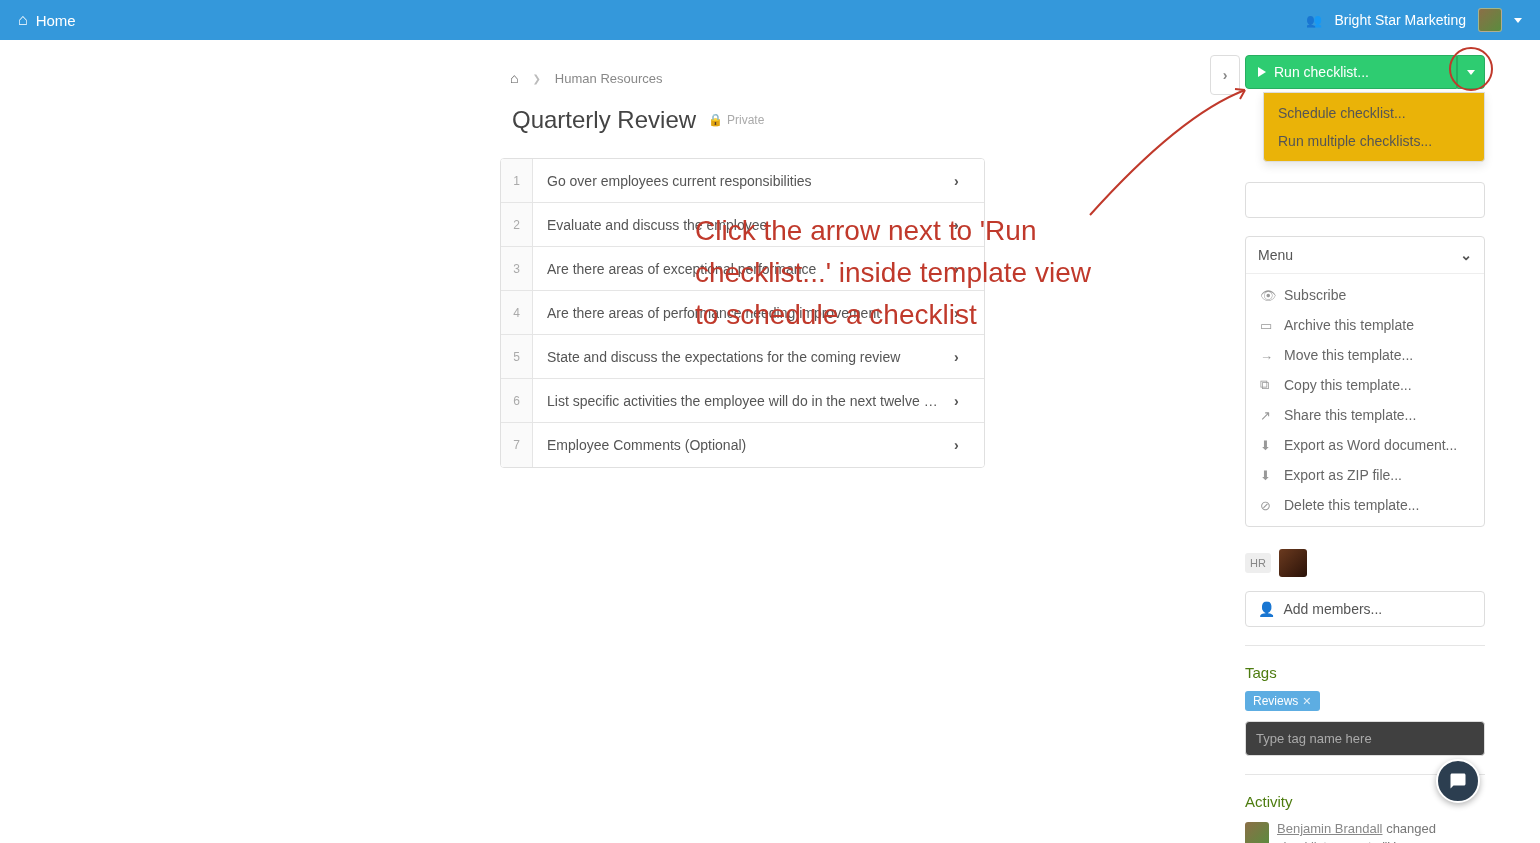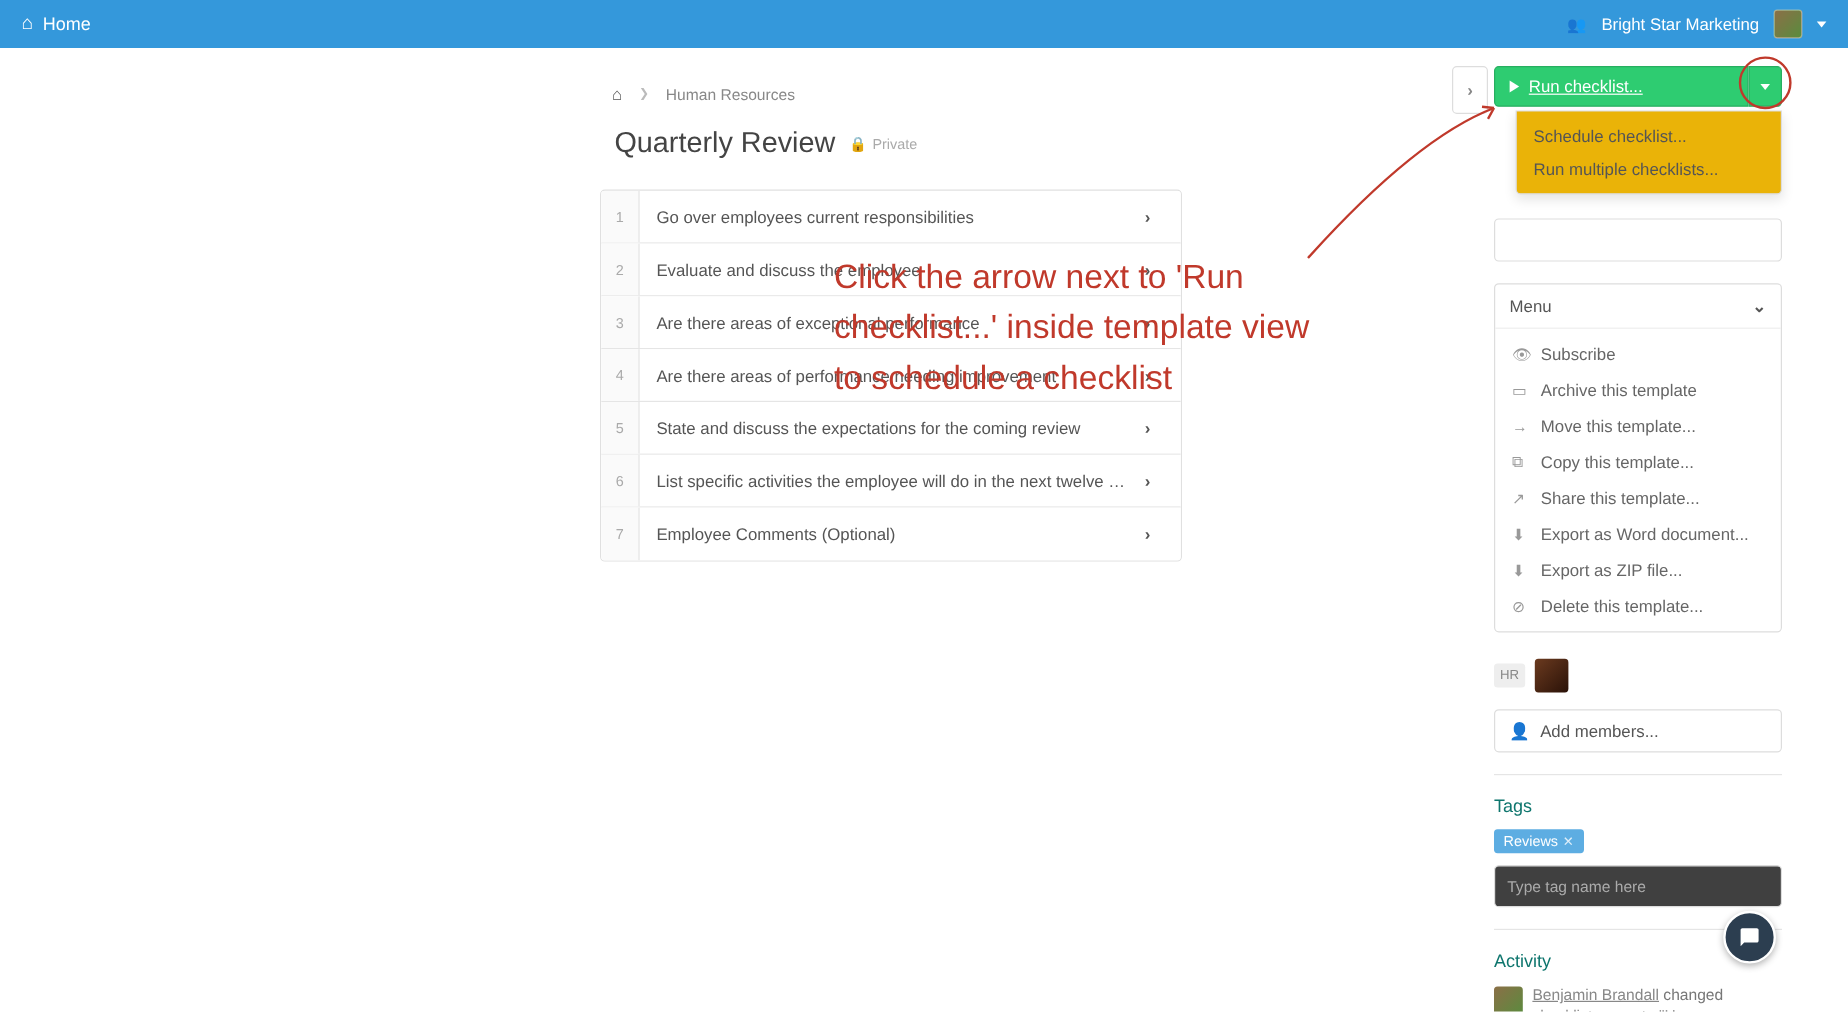--- a/index.html
+++ b/index.html
@@ -23,38 +23,38 @@
 .privacy { color: #aaa; font-size: 12px; display: flex; gap: 4px; align-items: center; }
 .checklist { border: 1px solid #e0e0e0; border-radius: 4px; width: 485px; overflow: hidden; }
 .row { display: flex; align-items: center; border-bottom: 1px solid #e5e5e5; height: 44px; background: #fff; }
 .row:last-child { border-bottom: none; }
 .row-num { width: 32px; text-align: center; color: #aaa; font-size: 12px; border-right: 1px solid #e5e5e5; background: #fafafa; height: 100%; display: flex; align-items: center; justify-content: center; }
 .row-text { flex: 1; padding: 0 14px; font-size: 14px; color: #555; white-space: nowrap; overflow: hidden; text-overflow: ellipsis; }
 .row-chev { width: 30px; color: #555; font-size: 14px; font-weight: bold; }
 .sidebar { width: 240px; position: absolute; right: 55px; top: 55px; }
 .collapse-handle { position: absolute; right: 300px; top: 55px; width: 30px; height: 40px; border: 1px solid #ddd; border-radius: 4px; display: flex; align-items: center; justify-content: center; background: #fff; color: #888; font-weight: bold; }
 .run-row { display: flex; gap: 0; margin-bottom: 3px; position: relative; }
-.run-btn { flex: 1; background: #2ecc71; color: #fff; border: 1px solid #27ae60; border-radius: 4px 0 0 4px; padding: 8px 12px; display: flex; align-items: center; gap: 8px; font-size: 14px; text-decoration: underline; }
+.run-btn { flex: 1; background: #2ecc71; color: #fff; border: 1px solid #27ae60; border-radius: 4px 0 0 4px; padding: 8px 12px; display: flex; align-items: center; gap: 8px; font-size: 14px; }
 .run-dd { width: 28px; background: #2ecc71; border: 1px solid #27ae60; border-left: 1px solid #27ae60; border-radius: 0 4px 4px 0; display: flex; align-items: center; justify-content: center; }
 .run-dd .caret { border-top-color: #fff; }
 .dd-circle { position: absolute; right: -8px; top: -8px; width: 44px; height: 44px; border: 2px solid #c0392b; border-radius: 50%; pointer-events: none; }
 .dropdown-menu { background: #eab308; border: 1px solid #ddd; border-radius: 0 0 4px 4px; box-shadow: 0 4px 10px rgba(0,0,0,0.1); padding: 6px 0; margin-bottom: 20px; width: 222px; margin-left: auto;}
 .dropdown-menu .item { padding: 6px 14px; font-size: 14px; color: #555; }
 .edit-btn { border: 1px solid #ddd; border-radius: 4px; height: 36px; margin-bottom: 18px; background: #fff; }
 .menu-panel { border: 1px solid #ddd; border-radius: 4px; margin-bottom: 22px; background: #fff; }
 .menu-header { display: flex; justify-content: space-between; align-items: center; padding: 10px 12px; border-bottom: 1px solid #eee; font-size: 14px; color: #555; }
 .menu-list { padding: 6px 0; }
 .menu-item { display: flex; align-items: center; gap: 10px; padding: 7px 14px; font-size: 14px; color: #666; }
 .menu-item .mi-icon { width: 14px; color: #999; font-size: 13px; }
 .divider { border-top: 1px solid #e5e5e5; margin: 18px 0; }
 .members { display: flex; align-items: center; gap: 8px; margin-bottom: 14px; }
 .member-badge { background: #eee; color: #888; font-size: 11px; padding: 4px 5px; border-radius: 3px; }
 .member-avatar { width: 28px; height: 28px; background: linear-gradient(135deg,#6b3a1f,#2a1208); border-radius: 3px; }
 .add-members-btn { border: 1px solid #ddd; border-radius: 4px; padding: 9px 12px; display: flex; align-items: center; gap: 8px; font-size: 14px; color: #555; background: #fff; }
-.section-label { font-size: 15px; color: #0f766e; margin-bottom: 10px; }
+.section-label { font-size: 15px; color: #4d7c0f; margin-bottom: 10px; }
 .tag { display: inline-flex; align-items: center; background: #5dade2; color: #fff; font-size: 12px; font-weight: normal; padding: 3px 8px; border-radius: 3px; gap: 4px; margin-bottom: 10px;}
 .tag-x { font-size: 11px; opacity: 0.8; }
 .tag-input { border: 1px solid #ddd; border-radius: 4px; padding: 9px 10px; font-size: 13px; color: #aaa; background: #404040; }
 .activity-row { display: flex; gap: 8px; align-items: flex-start; }
 .act-avatar { width: 24px; height: 24px; background: linear-gradient(135deg,#8b6f47,#5a8c3e); border-radius: 3px; flex-shrink: 0; margin-top: 2px; }
 .act-text { font-size: 13px; color: #777; line-height: 1.4; }
 .act-text .u { text-decoration: underline; color: #888; }
 .act-text .b { font-weight: bold; color: #666; }
 .annotation { position: absolute; left: 695px; top: 210px; color: #c0392b; font-size: 28px; line-height: 1.5; width: 420px; pointer-events: none; font-weight: 300; }
 .arrow-svg { position: absolute; left: 1080px; top: 85px; pointer-events: none; }

